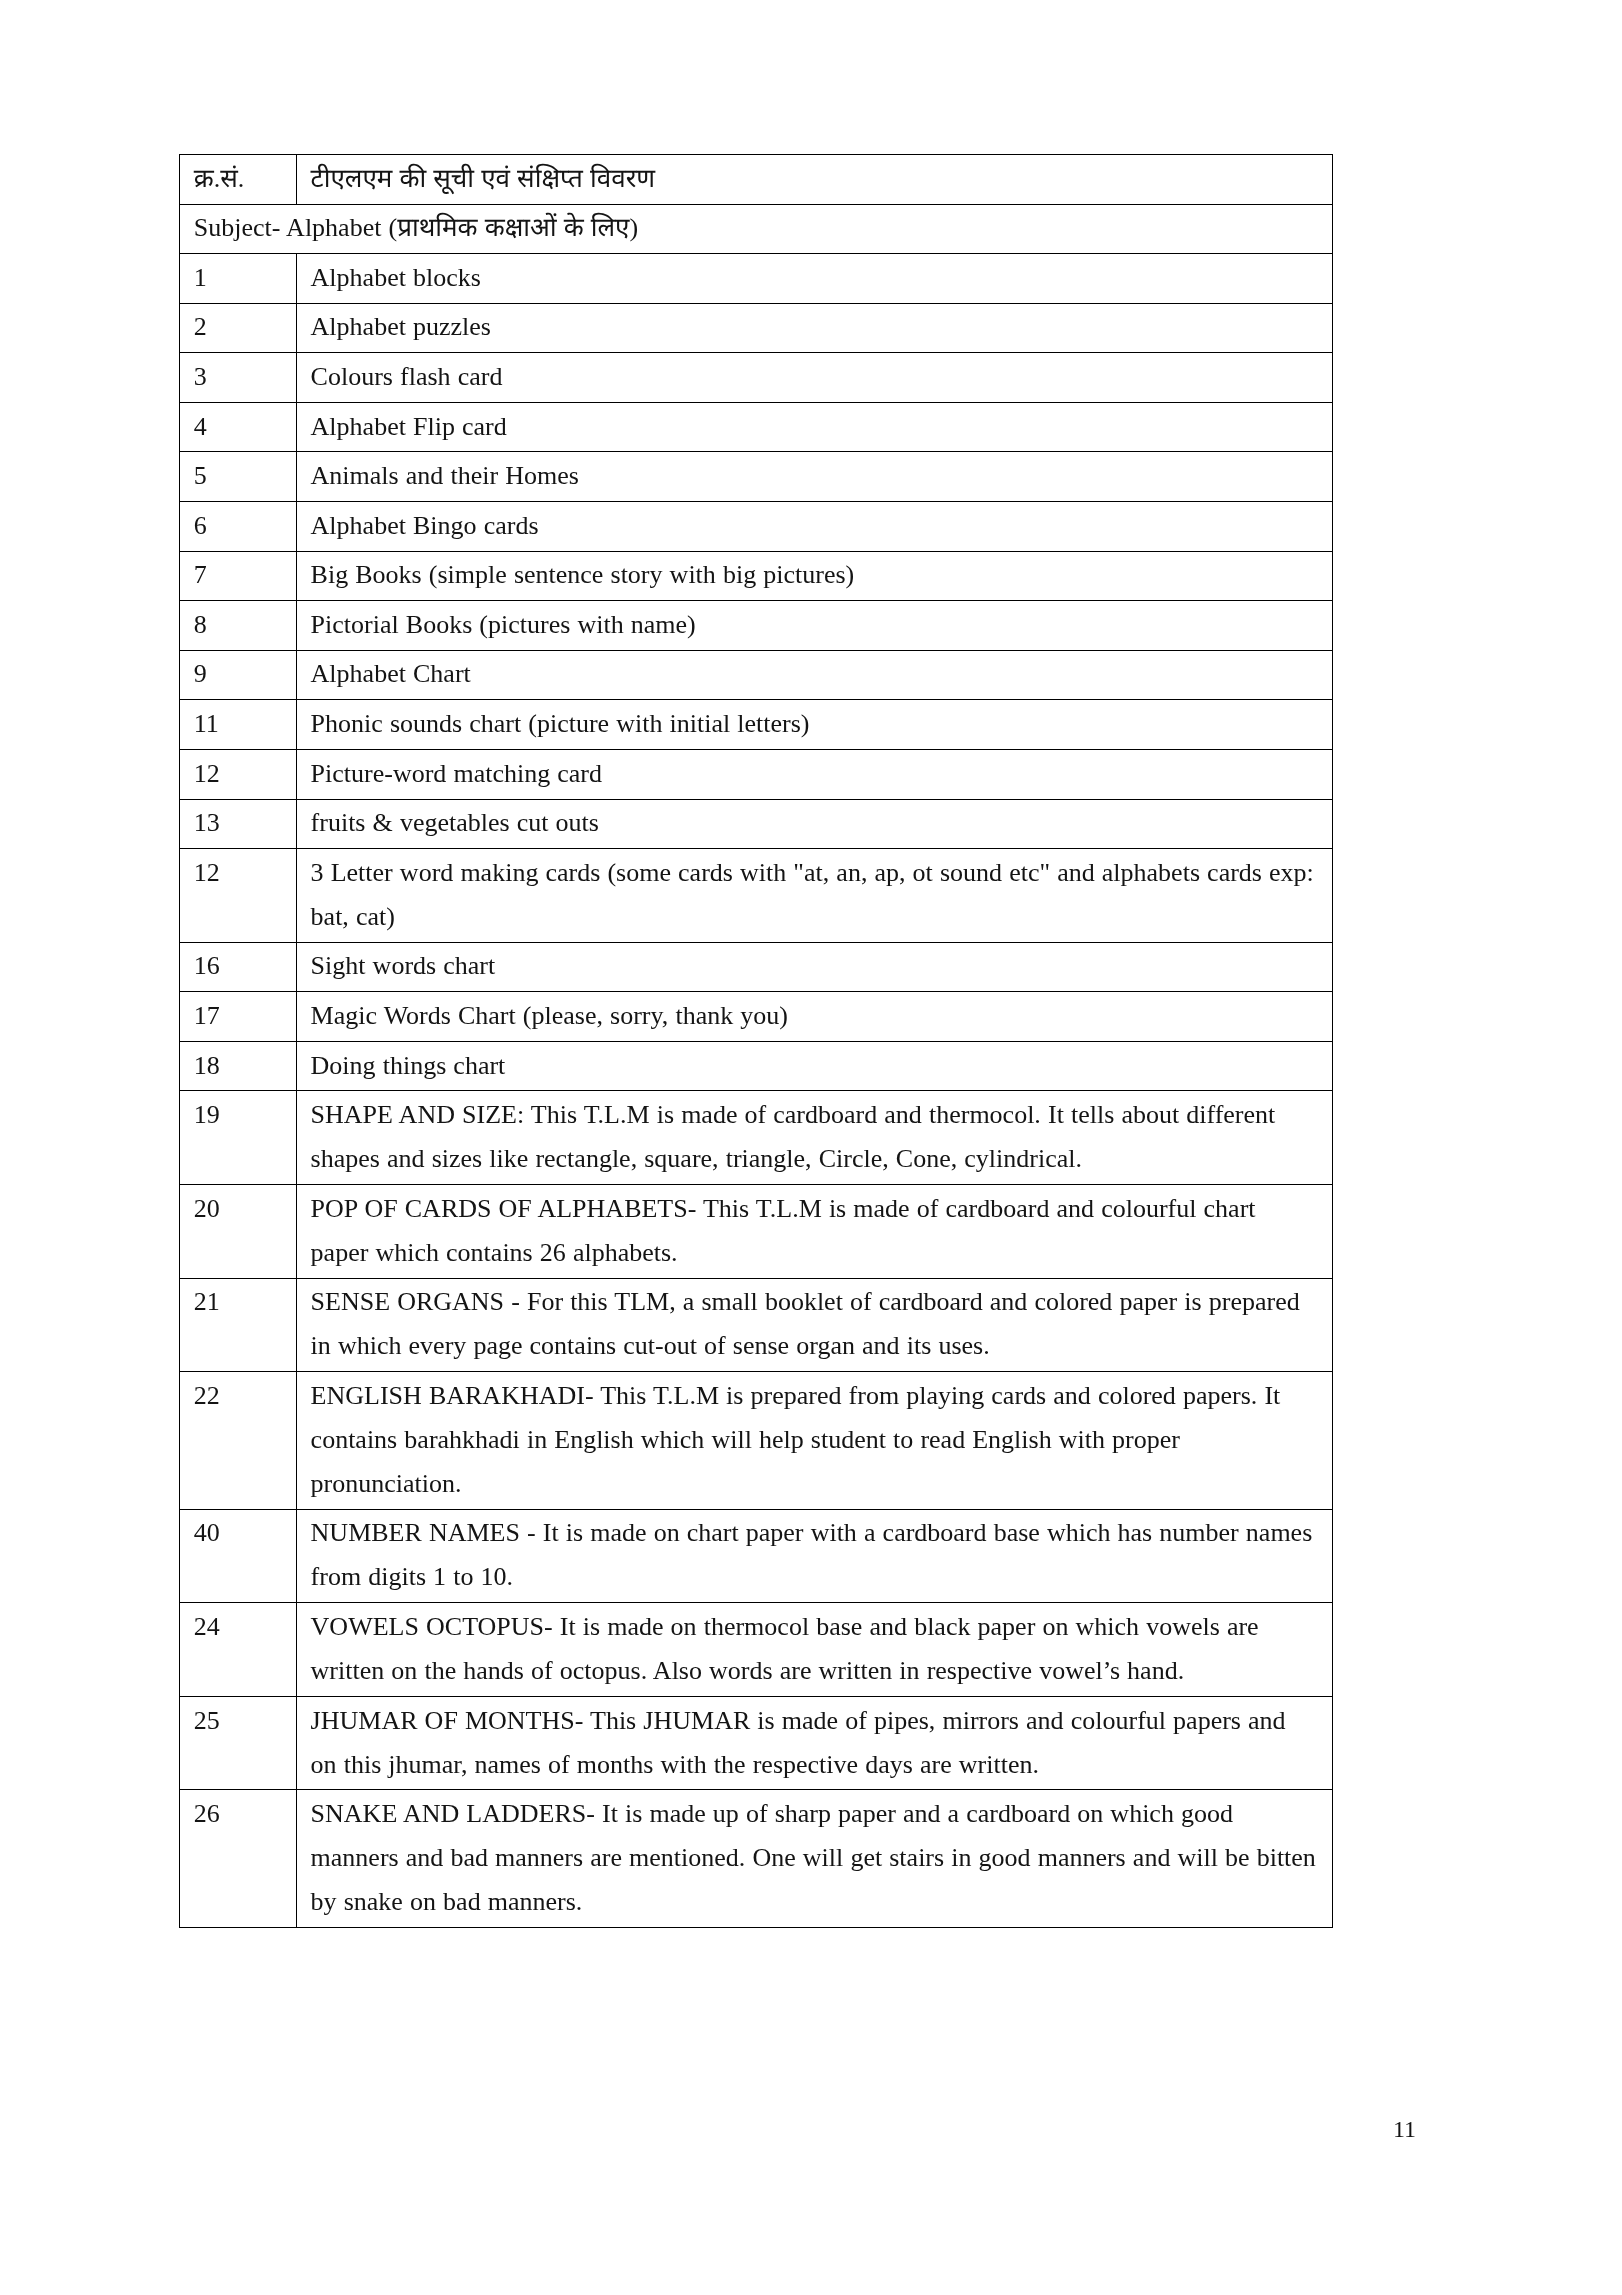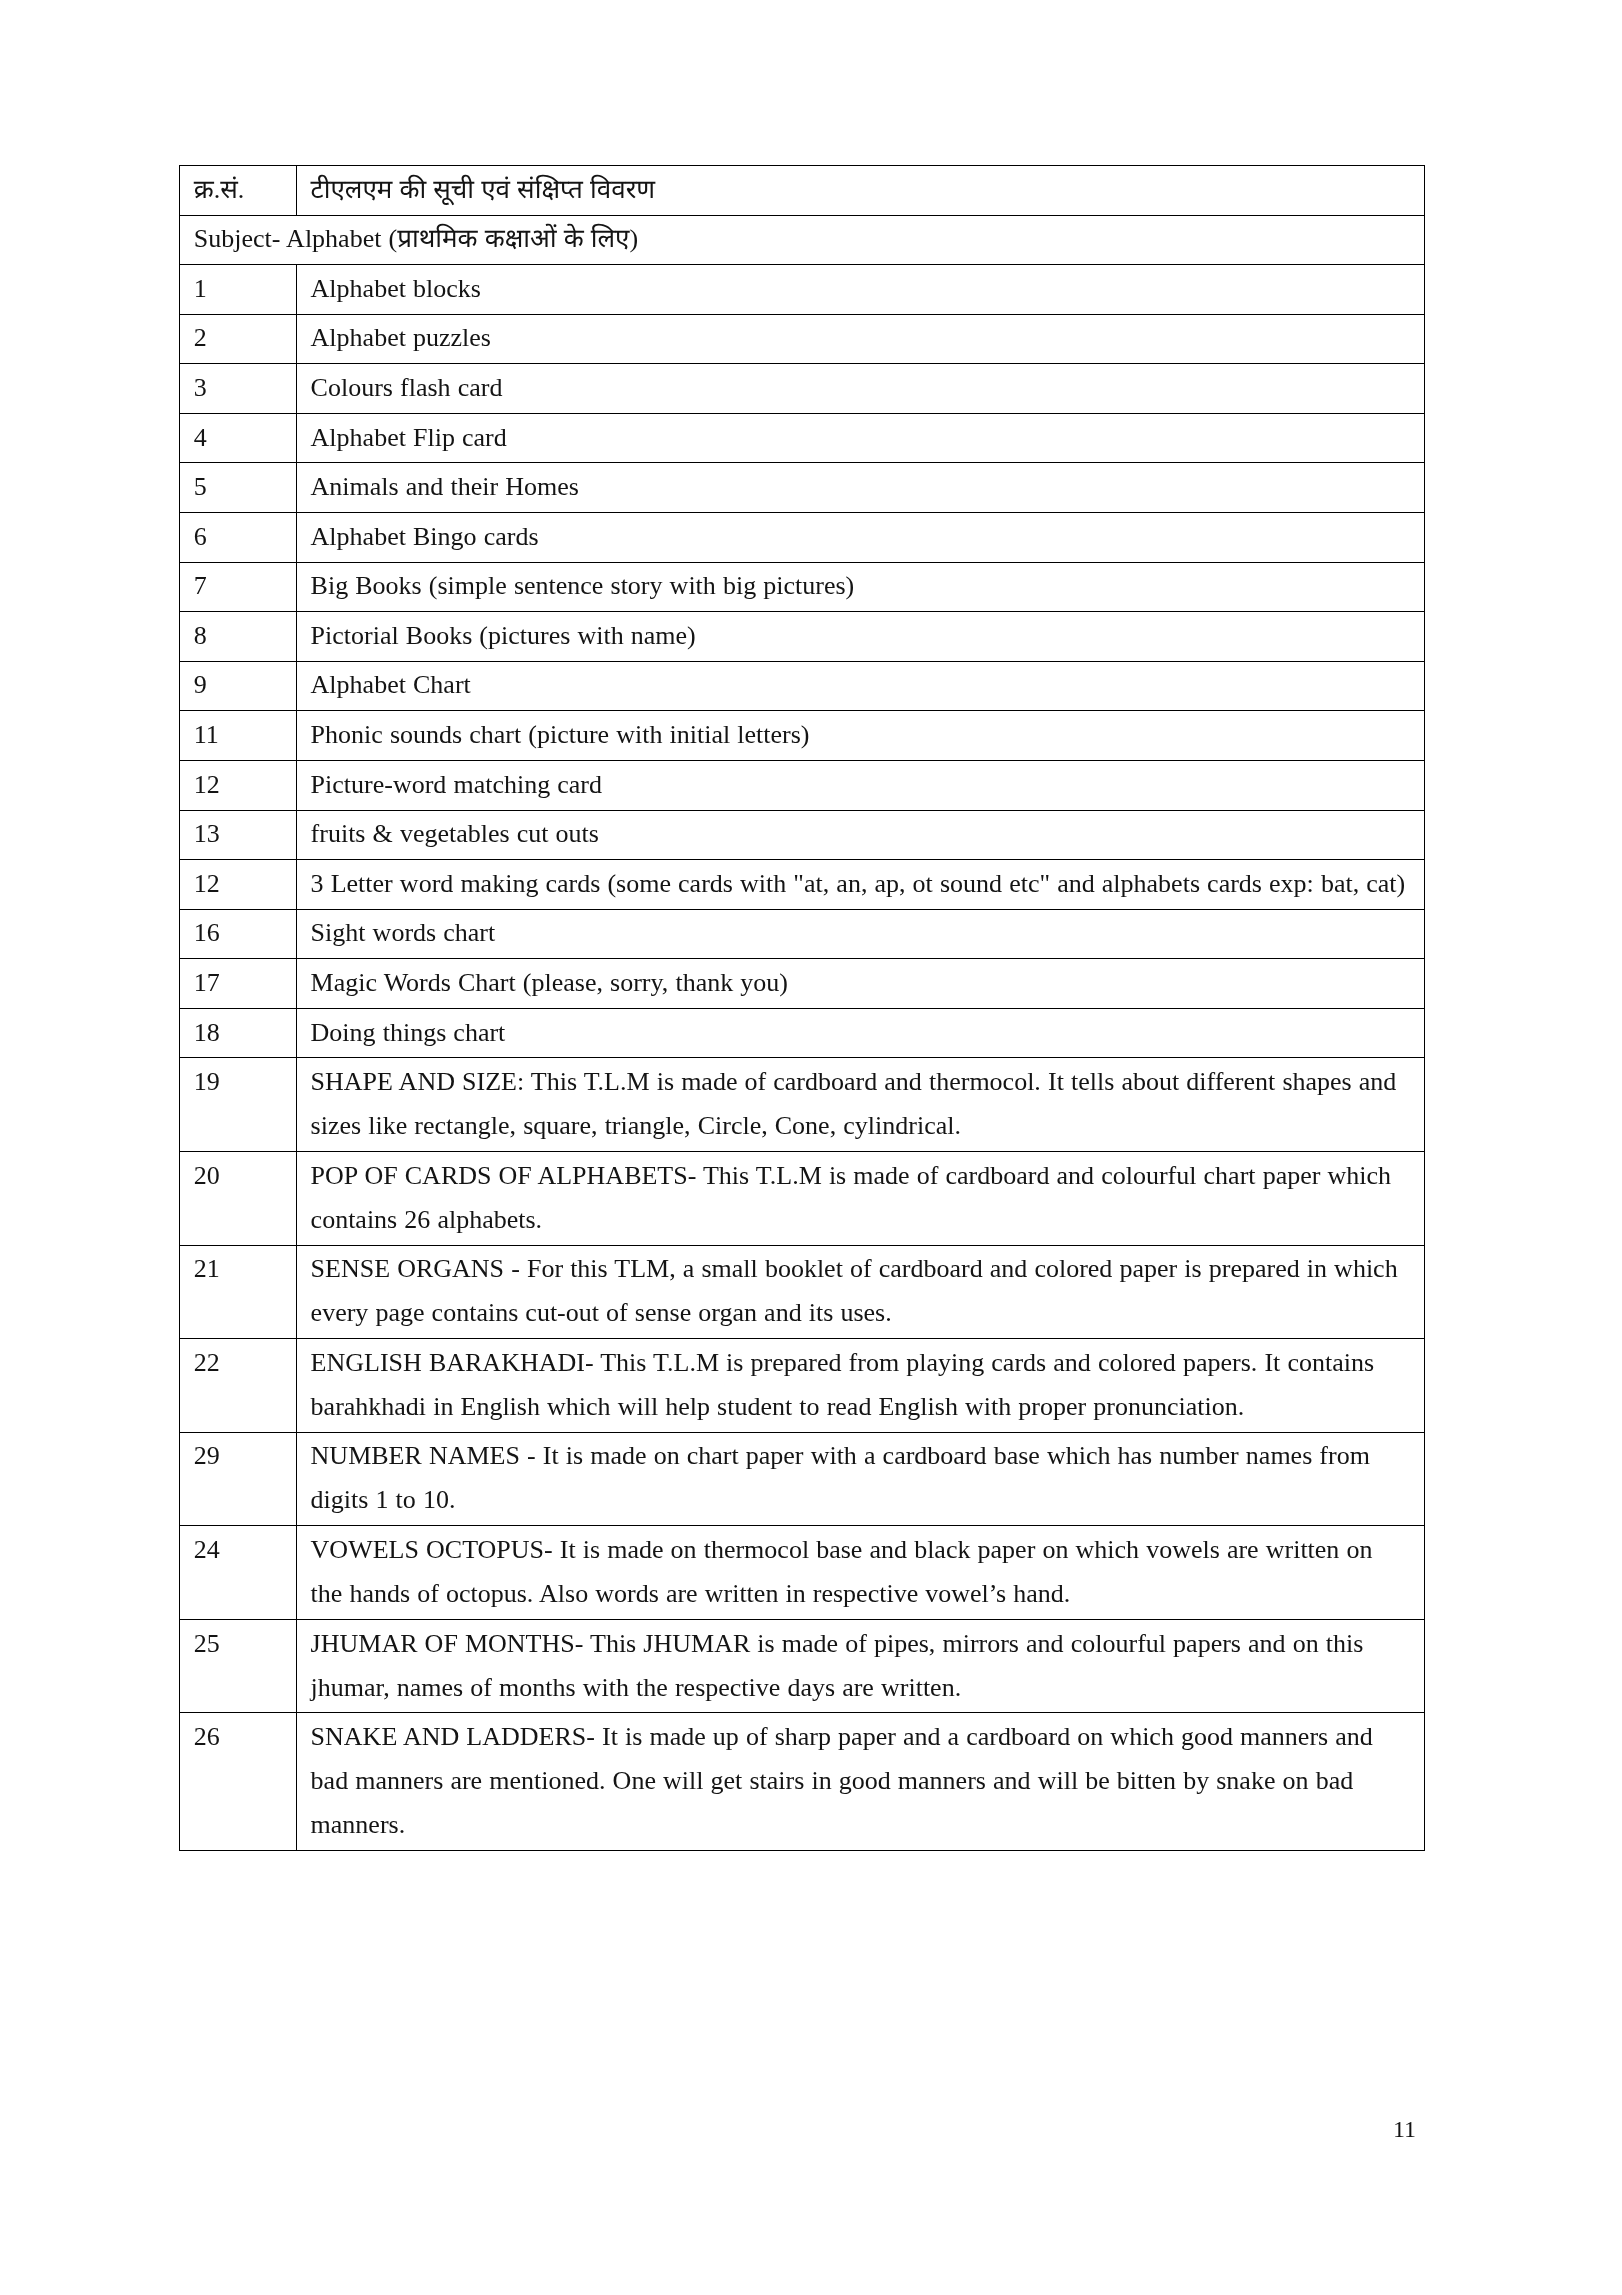--- a/index.html
+++ b/index.html
@@ -15,22 +15,22 @@
     color: #141414;
   }
   .page {
     position: absolute;
     inset: 0;
     background: #ffffff;
   }
   table.tlm-table {
     position: absolute;
     left: 179px;
-    top: 165px;
-    width: 1246px;
+    top: 154px;
+    width: 1154px;
     border-collapse: collapse;
     table-layout: fixed;
   }
   table.tlm-table td,
   table.tlm-table th {
     border: 1.7px solid #000000;
     font-size: 26px;
     line-height: 44px;
     vertical-align: top;
     padding: 1.7px 16px 2.9px 13.8px;
@@ -161,21 +161,21 @@
         </tr>
         <tr>
           <td class="col-no">21</td>
           <td class="col-desc">SENSE ORGANS - For this TLM, a small booklet of cardboard and colored paper is prepared in which every page contains cut-out of sense organ and its uses.</td>
         </tr>
         <tr>
           <td class="col-no">22</td>
           <td class="col-desc">ENGLISH BARAKHADI- This T.L.M is prepared from playing cards and colored papers. It contains barahkhadi in English which will help student to read English with proper pronunciation.</td>
         </tr>
         <tr>
-          <td class="col-no">29</td>
+          <td class="col-no">40</td>
           <td class="col-desc">NUMBER NAMES - It is made on chart paper with a cardboard base which has number names from digits 1 to 10.</td>
         </tr>
         <tr>
           <td class="col-no">24</td>
           <td class="col-desc">VOWELS OCTOPUS- It is made on thermocol base and black paper on which vowels are written on the hands of octopus. Also words are written in respective vowel’s hand.</td>
         </tr>
         <tr>
           <td class="col-no">25</td>
           <td class="col-desc">JHUMAR OF MONTHS- This JHUMAR is made of pipes, mirrors and colourful papers and on this jhumar, names of months with the respective days are written.</td>
         </tr>

